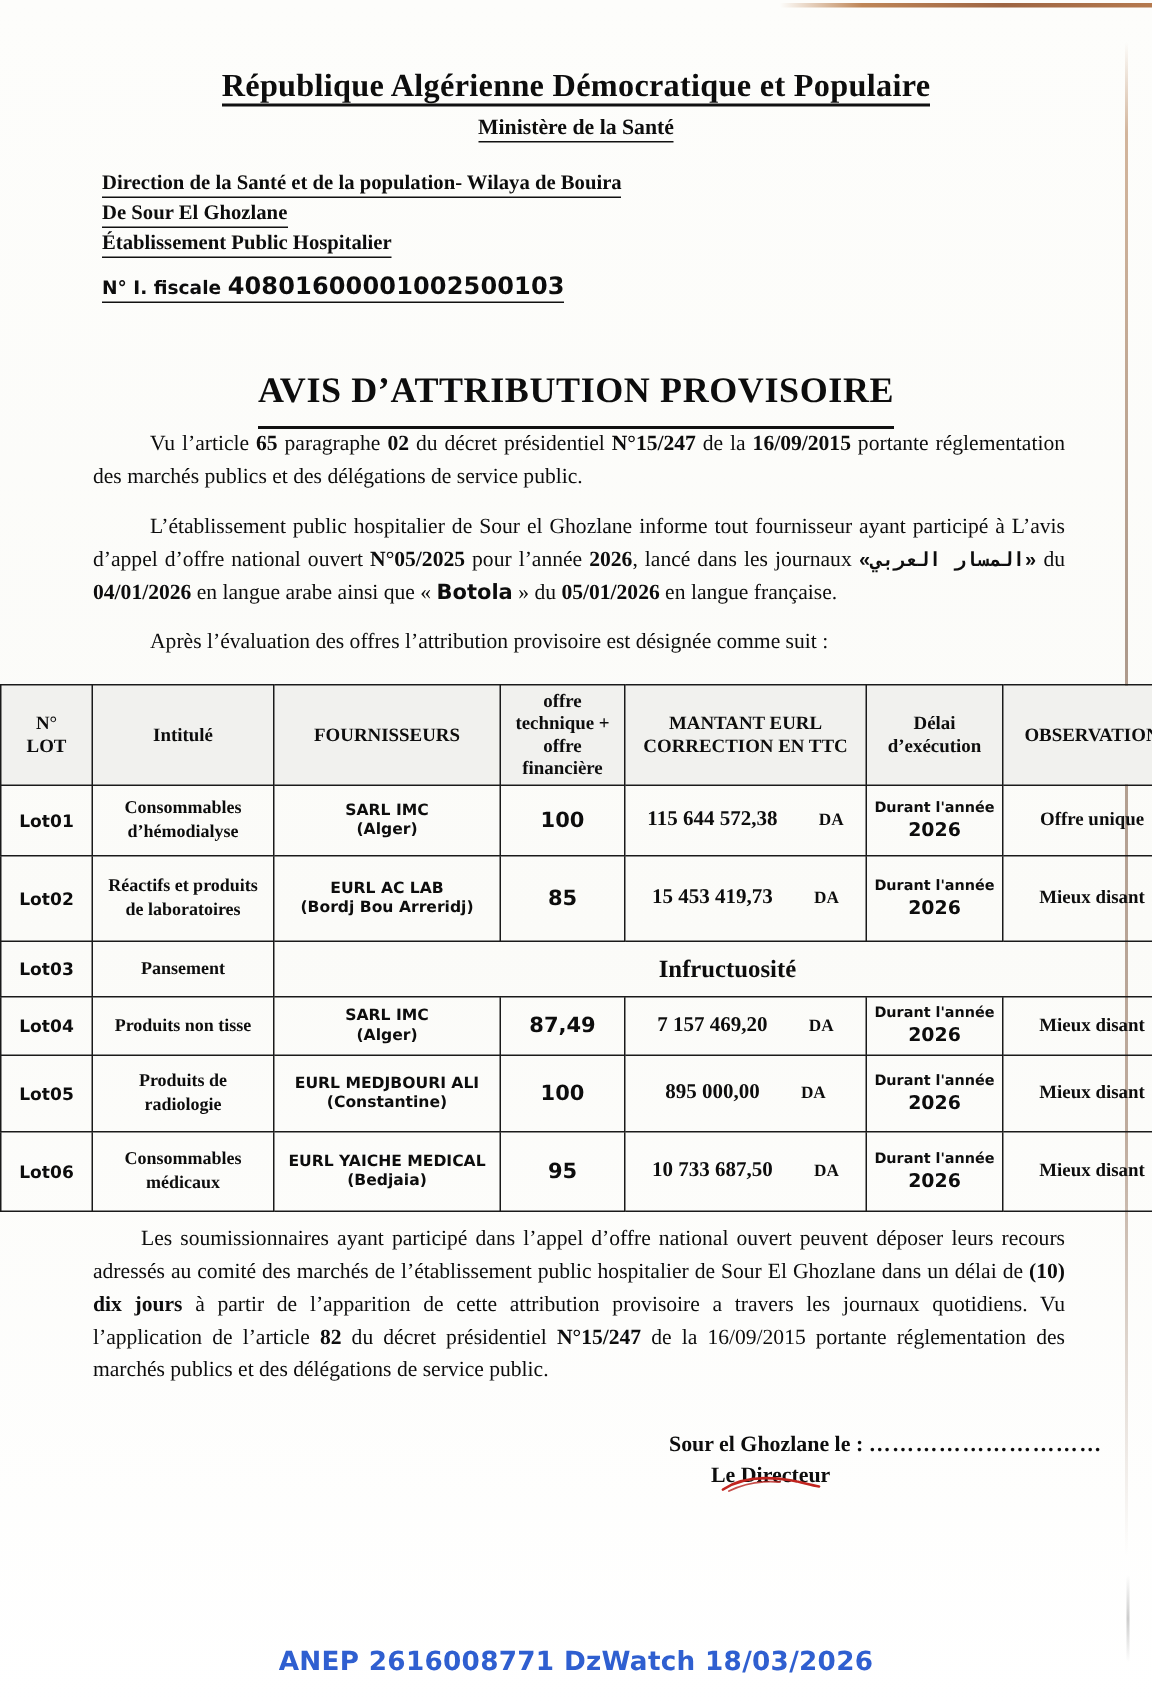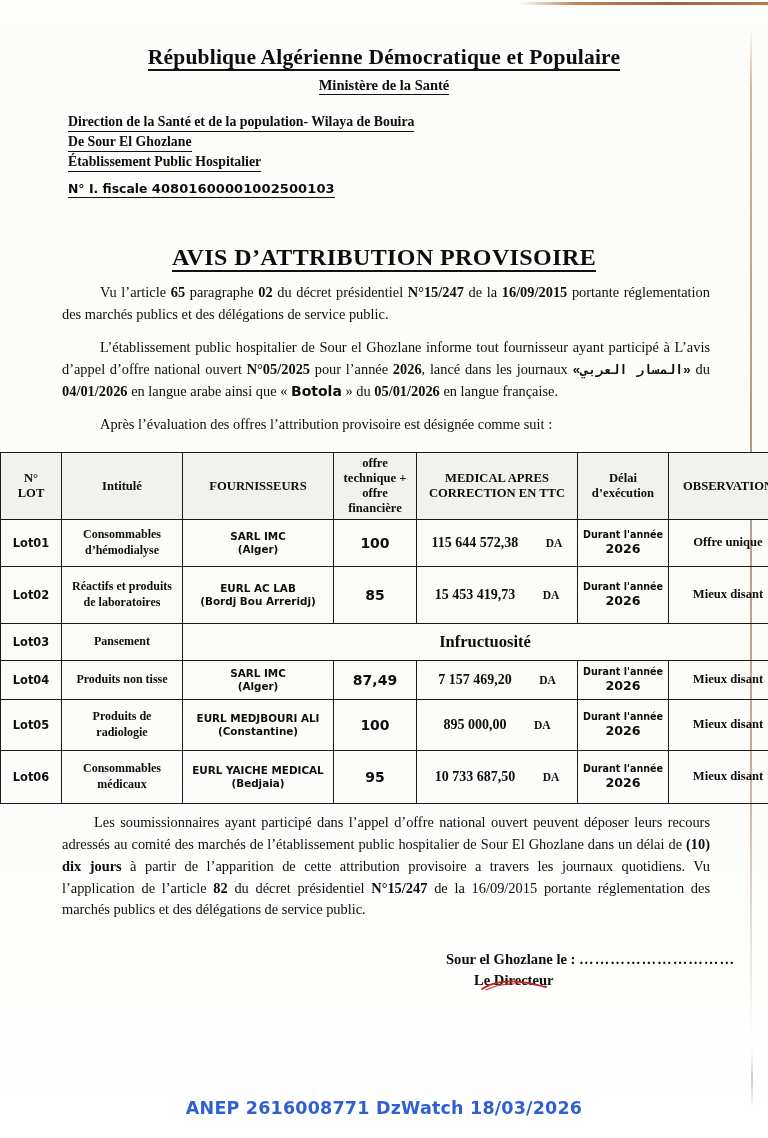--- a/index.html
+++ b/index.html
@@ -61,31 +61,31 @@
     font-weight:bold;
     line-height:1.38;
   }
   .org .ul{border-bottom:1.4px solid #111;display:inline-block;padding-bottom:0px;}
   .fiscale{
     margin-left:68px;margin-top:9px;
     font-family:"DejaVu Sans", sans-serif;
     font-size:12.4px;font-weight:bold;
   }
   .fiscale .ul{border-bottom:1.4px solid #111;display:inline-block;padding-bottom:1px;}
-  .fiscale .num{font-size:13px;letter-spacing:.1px;}
+  .fiscale .num{font-size:16px;letter-spacing:.1px;}
 
   
   .main-title{
     text-align:center;
     margin-top:46px;
     font-size:24px;
     font-weight:bold;
     letter-spacing:.4px;
   }
-  .main-title span{border-bottom:2px solid #111;padding-bottom:0;}
+  .main-title span{border-bottom:2px solid #111;padding-bottom:10px;}
 
   
   .para{
     margin:11px 58px 0 62px;
     font-size:14.4px;
     line-height:1.52;
     text-align:justify;
     text-justify:inter-word;
   }
   .para.indent{text-indent:38px;}
@@ -253,21 +253,21 @@
             <span>LOT</span>
           </th>
           <th class="c-int">Intitulé</th>
           <th class="c-four">FOURNISSEURS</th>
           <th class="c-off">
             <span>offre</span><br>
             <span>technique +</span><br>
             <span>offre</span><br>
             <span>financière</span>
           </th>
-          <th class="c-mnt">MEDICAL APRES CORRECTION  EN TTC</th>
+          <th class="c-mnt">MANTANT EURL CORRECTION  EN TTC</th>
           <th class="c-del">
             <span>Délai</span><br>
             <span>d’exécution</span>
           </th>
           <th class="c-obs">OBSERVATION</th>
         </tr>
       </thead>
       <tbody>
         <tr class="r1">
           <td class="lot">Lot01</td>

